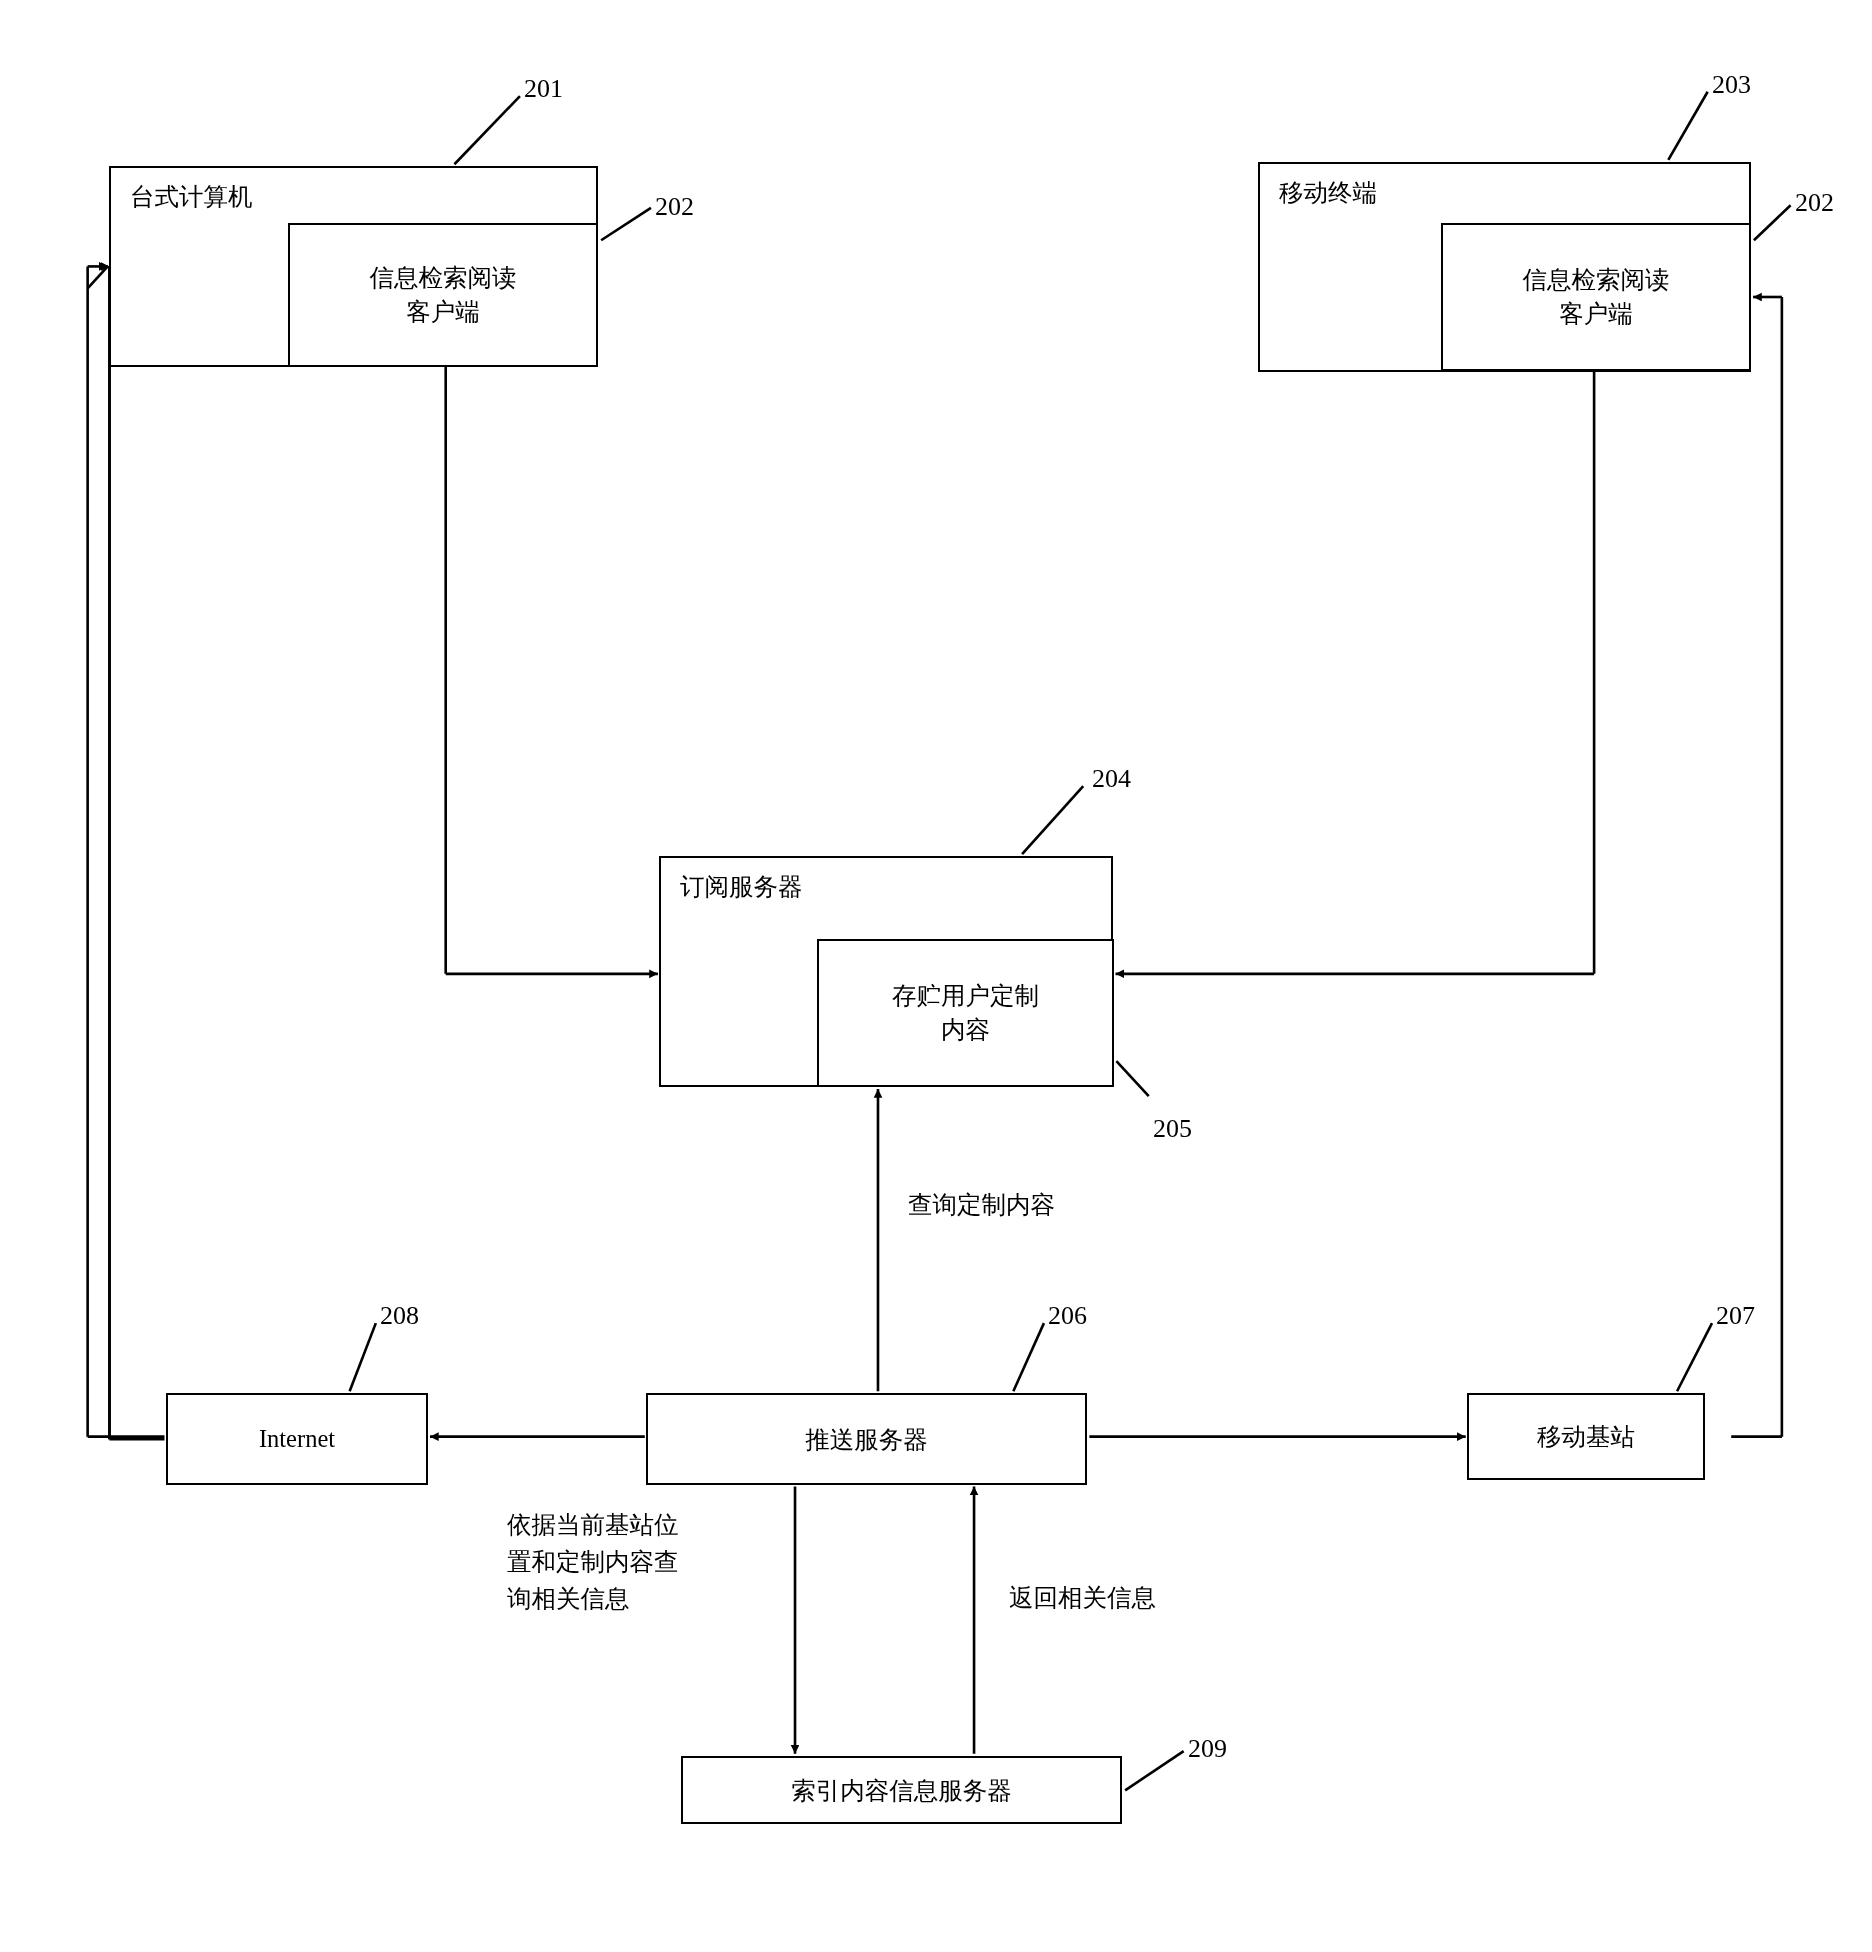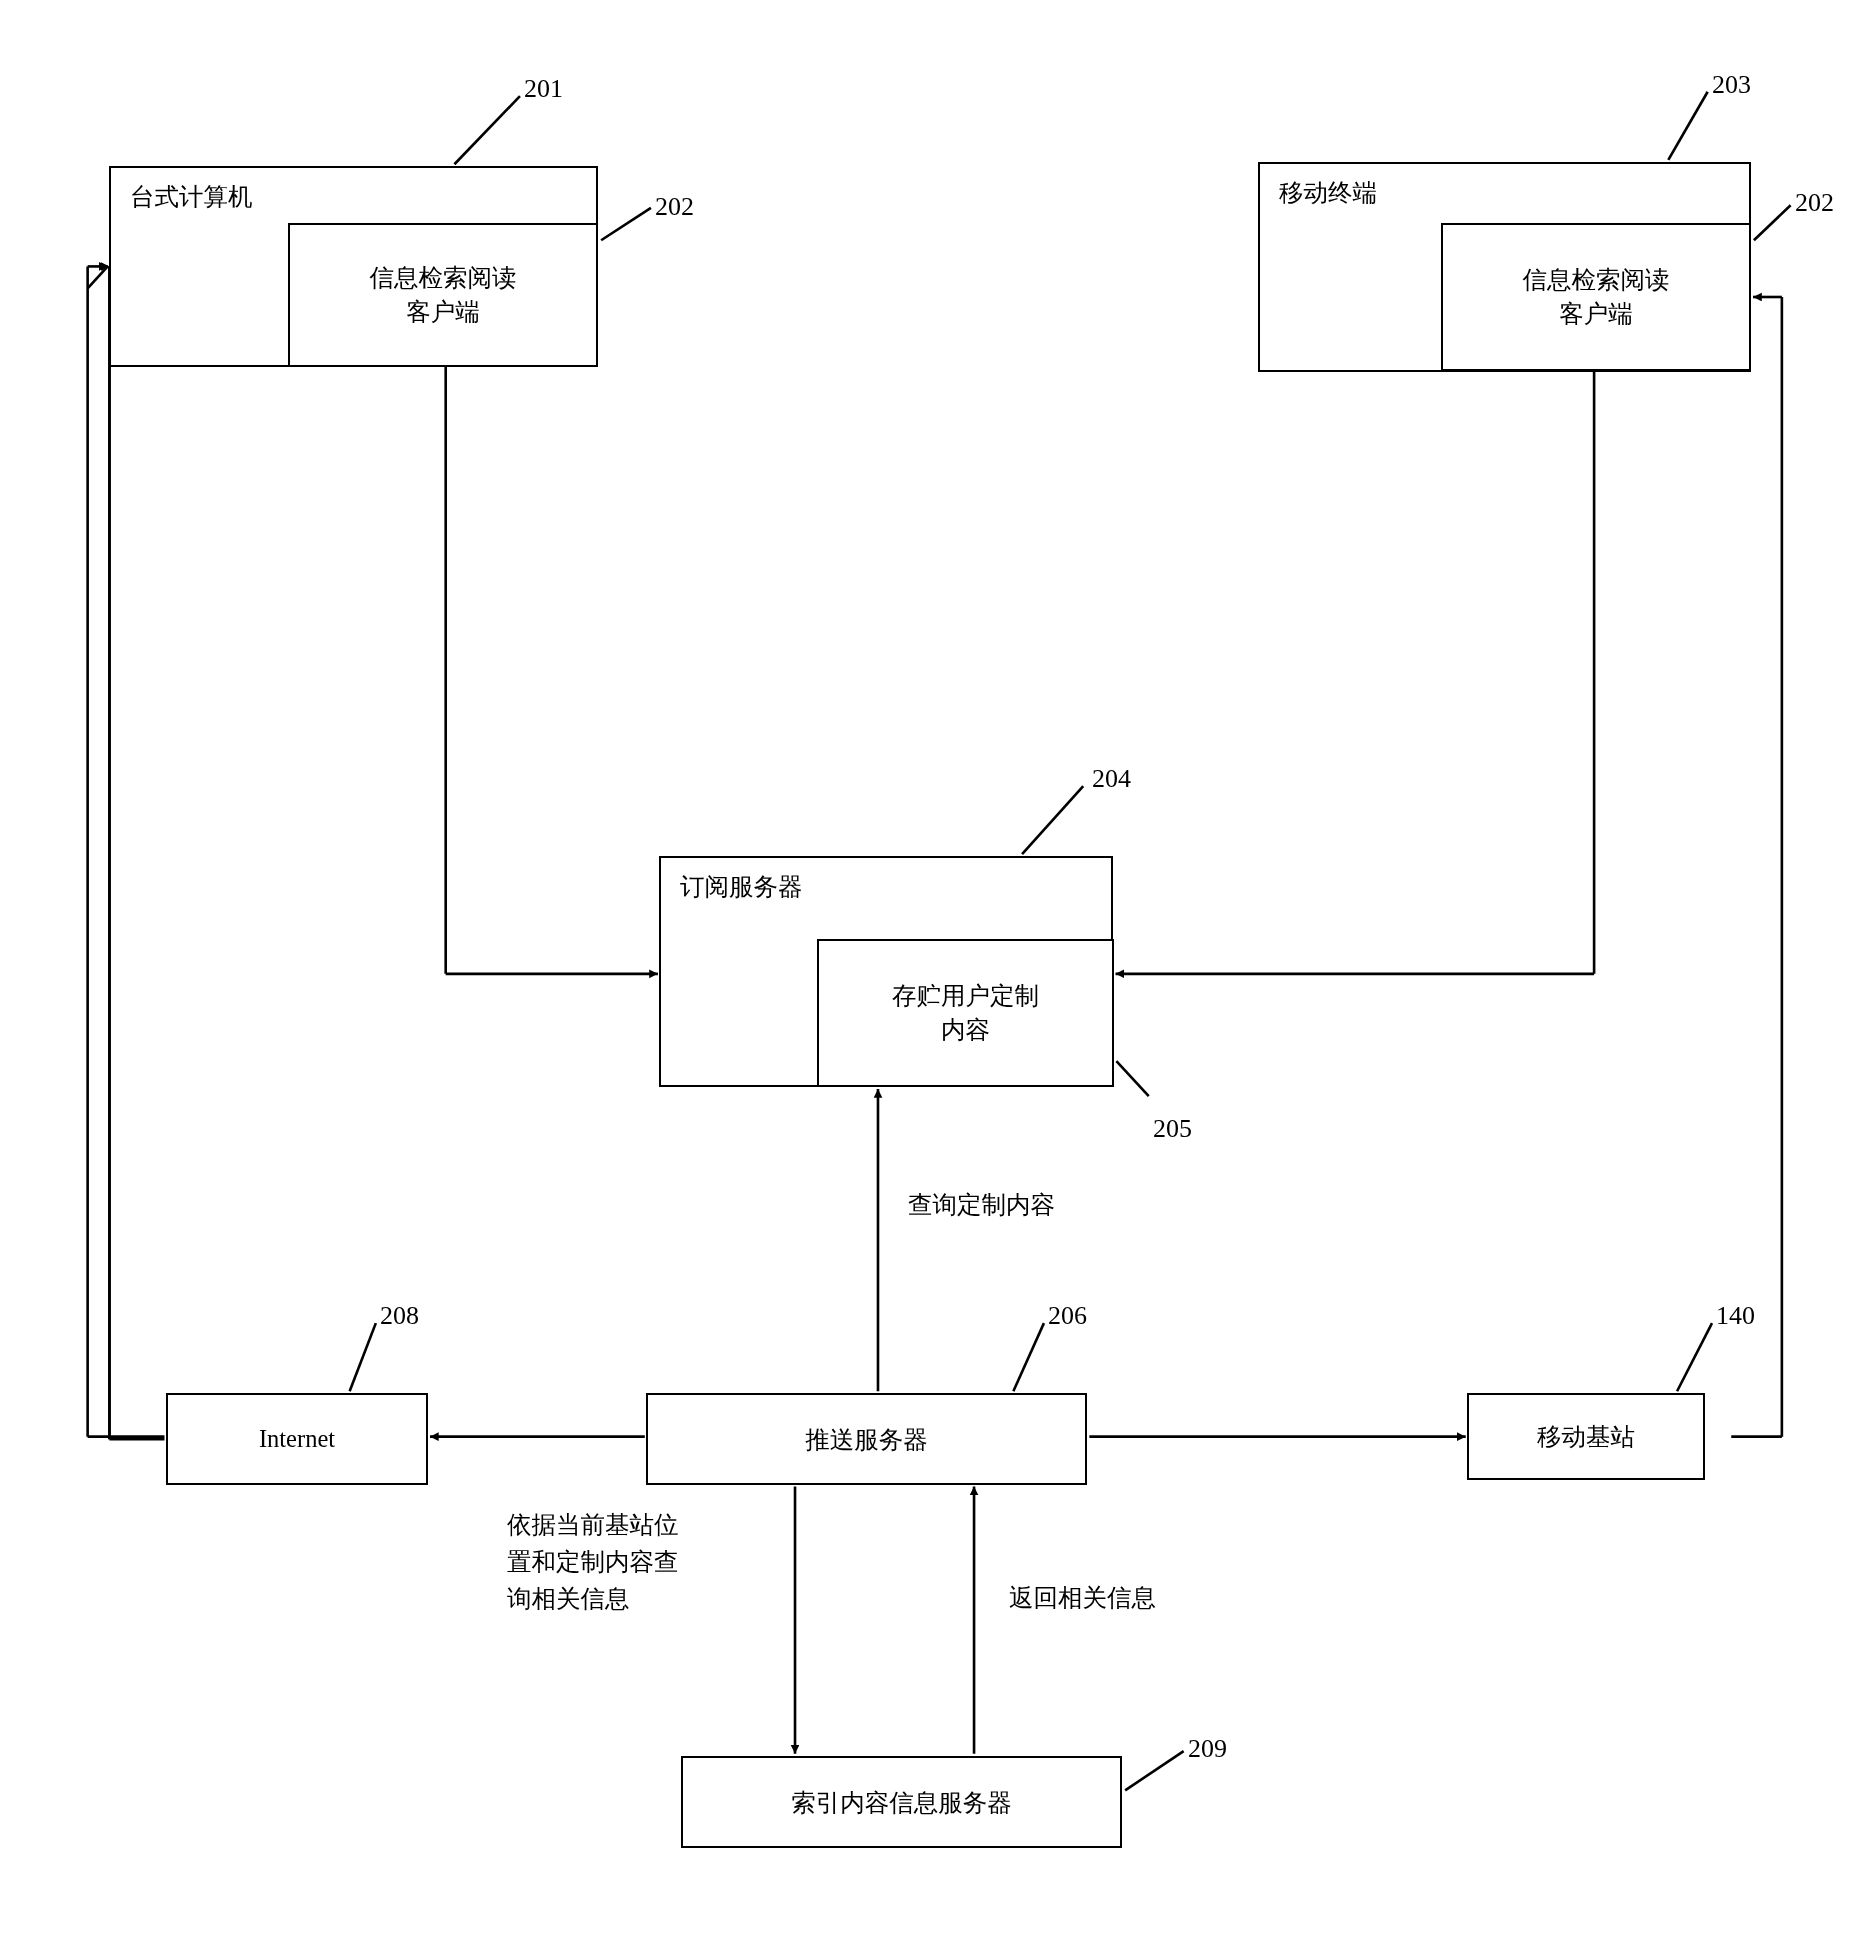--- a/index.html
+++ b/index.html
@@ -80,23 +80,23 @@
 内容</div>
   <div class="reflabel" style="left:1118px; top:1055px;margin-top:24px;">205</div>
 
   <div class="box" style="left:611px; top:1358px; width:441px; height:92px;">推送服务器</div>
   <div class="reflabel" style="left:1013px; top:1266px;">206</div>
 
   <div class="box" style="left:131px; top:1358px; width:262px; height:92px; font-family:serif;">Internet</div>
   <div class="reflabel" style="left:345px; top:1266px;">208</div>
 
   <div class="box" style="left:1432px; top:1358px; width:238px; height:87px;">移动基站</div>
-  <div class="reflabel" style="left:1681px; top:1266px;">140</div>
+  <div class="reflabel" style="left:1681px; top:1266px;">207</div>
 
-  <div class="box" style="left:646px; top:1721px; width:441px; height:92px;">索引内容信息服务器</div>
+  <div class="box" style="left:646px; top:1721px; width:441px; height:68px;">索引内容信息服务器</div>
   <div class="reflabel" style="left:1153px; top:1699px;">209</div>
 
   <div class="label" style="left:873px; top:1153px;">查询定制内容</div>
   <div class="label" style="left:472px; top:1472px; white-space:pre-line; line-height:1.5;">依据当前基站位
 置和定制内容查
 询相关信息</div>
   <div class="label" style="left:974px; top:1546px;">返回相关信息</div>
 
   <svg class="connectors" viewBox="0 0 2064 2155">
     <defs>

